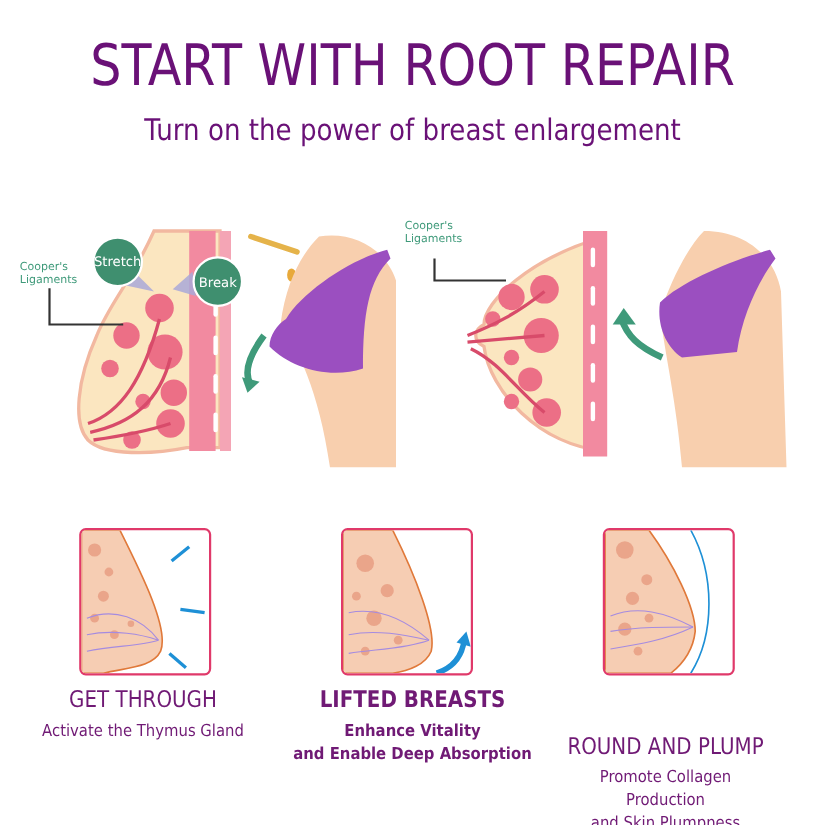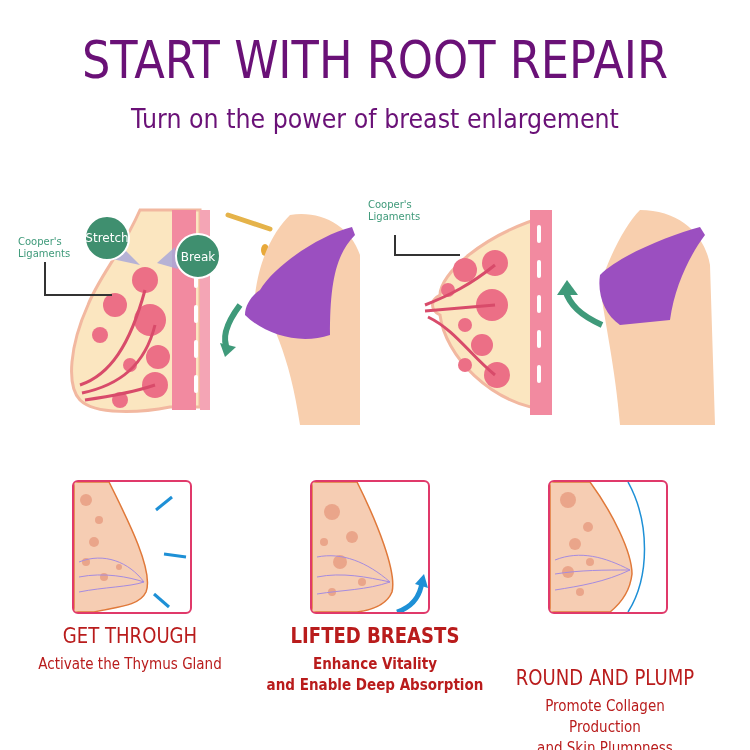--- a/index.html
+++ b/index.html
@@ -1,21 +1,21 @@
 <!DOCTYPE html>
 <html><head>
 <meta charset="utf-8">
 <style>
   html, body { margin:0; padding:0; background:#ffffff; }
   body { width:750px; height:750px; position:relative; overflow:hidden; font-family:"Liberation Sans", sans-serif; }
   .title { position:absolute; left:0; width:750px; top:30px; text-align:center; color:#6a1177; font-size:52px; letter-spacing:0px; font-family:"DejaVu Sans", sans-serif; font-weight:normal; transform:scaleX(0.86); transform-origin:center; }
   .subtitle { position:absolute; left:0; width:750px; top:103px; text-align:center; color:#6a1177; font-size:27px; font-family:"DejaVu Sans", sans-serif; transform:scaleX(0.88); transform-origin:center; }
   .illus { position:absolute; top:195px; left:0; width:750px; height:230px; }
   .panel { position:absolute; top:480px; width:116px; height:130px; border:2px solid #e0396a; border-radius:6px; background:#fff; overflow:hidden; }
-  .caption { position:absolute; text-align:center; color:#b91c1c; }
+  .caption { position:absolute; text-align:center; color:#701a75; }
   .caption .h { font-size:21px; font-family:"DejaVu Sans", sans-serif; transform:scaleX(0.86); white-space:nowrap; }
   .caption .d { font-size:15px; font-family:"DejaVu Sans", sans-serif; line-height:21px; margin-top:6px; transform:scaleX(0.9); white-space:nowrap; }
   .lbl { font-family:"DejaVu Sans", sans-serif; fill:#3f9a7a; font-size:10px; }
 </style>
 </head>
 <body>
 
 <div class="title">START WITH ROOT REPAIR</div>
 <div class="subtitle">Turn on the power of breast enlargement</div>
 

